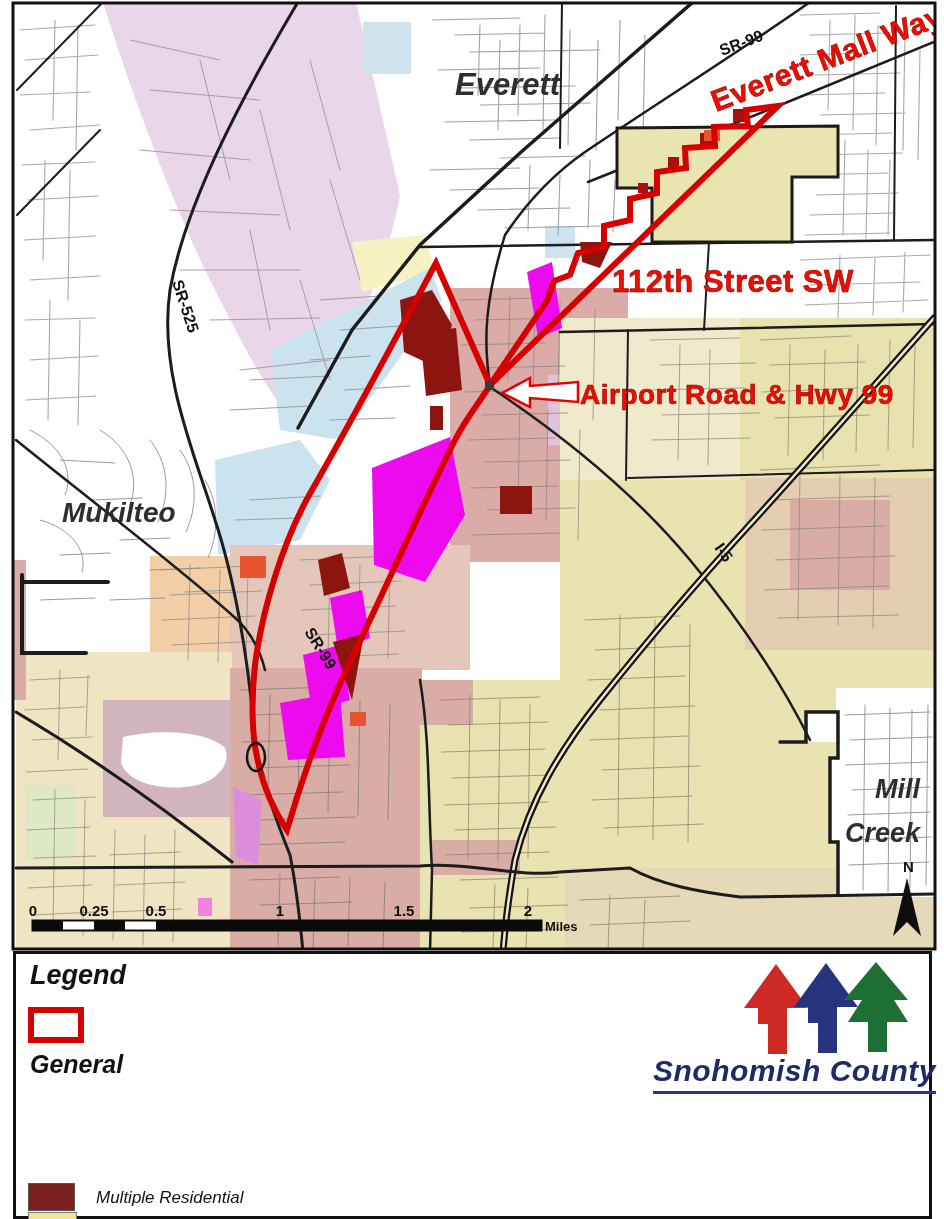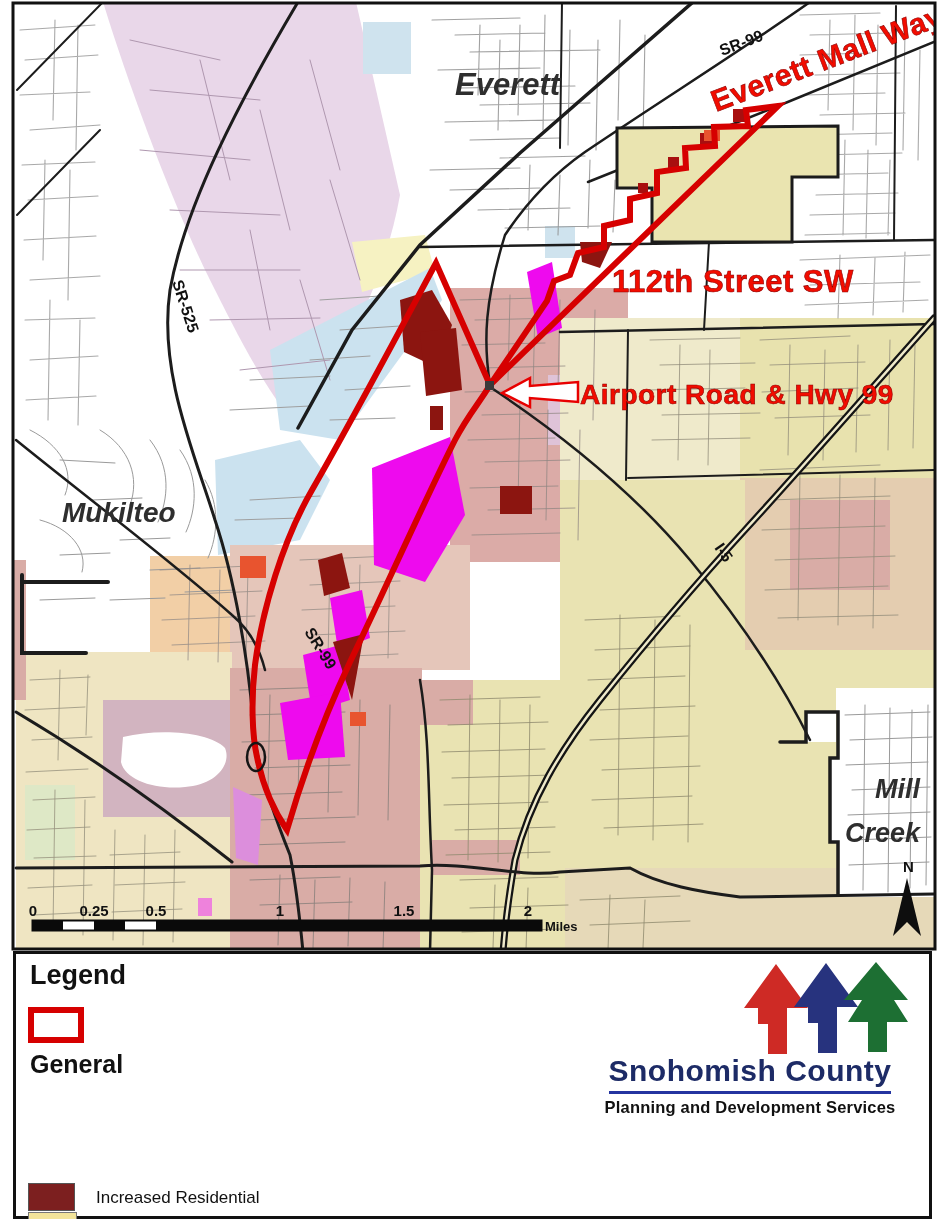--- a/index.html
+++ b/index.html
@@ -5,35 +5,35 @@
   html,body{margin:0;padding:0;background:#fff;width:944px;height:1219px;overflow:hidden;
     font-family:"Liberation Sans", sans-serif;}
   .page{position:relative;width:944px;height:1219px;background:#fff;}
   svg text{user-select:none;}
   .city-label{font-style:italic;font-weight:bold;fill:#2e2e2e;}
   .road-label{font-weight:bold;fill:#111;}
   .red-note{font-weight:900;fill:#f20c00;stroke:#8b0000;stroke-width:0.6;letter-spacing:0.5px;}
   .tick{font-size:15px;font-weight:bold;fill:#111;}
   
   .legend-panel{position:absolute;left:13px;top:951px;width:919px;height:268px;
-    border:3px solid #111;background:#fff;box-sizing:border-box;}
+    border:3px solid #111;background:#fff;box-sizing:border-box;font-style:italic;}
   .legend-title{position:absolute;left:14px;top:6px;font-size:27px;font-weight:bold;color:#111;}
   .area-swatch{position:absolute;left:12px;top:53px;width:44px;height:24px;
     border:6px solid #d60000;background:#fff;}
   .area-label{position:absolute;left:68px;top:60px;font-size:17px;color:#111;}
   .zoning-title{position:absolute;left:14px;top:96px;font-size:25px;font-weight:bold;color:#111;}
   .zrow{position:absolute;left:12px;width:600px;height:30px;}
   .zrow .sw{position:absolute;left:0;top:0;width:47px;height:28px;border:1px solid #555;box-sizing:border-box;}
   .zrow .lb{position:absolute;left:68px;top:5px;font-size:17px;color:#111;}
   .sw-cb{background:#e8542f;}
   .sw-gc{background:#ee0aee;}
   .sw-mr{background:#7c1f1f;}
   .sw-yellow{position:absolute;left:12px;top:258px;width:47px;height:8px;background:#f2e49a;border:1px solid #777;}
   .logo-arrows{position:absolute;left:724px;top:8px;}
-  .logo-text{position:absolute;left:548px;top:100px;width:372px;text-align:center;}
+  .logo-text{position:absolute;left:548px;top:100px;width:372px;text-align:right;}
   .logo-org{display:inline-block;font-size:30px;font-weight:bold;color:#1d2b66;
     border-bottom:3px solid #2434a0;padding-bottom:3px;letter-spacing:0.5px;}
   .logo-dept{margin-top:4px;font-size:16.5px;font-weight:bold;color:#111;letter-spacing:0.2px;}
 </style>
 </head>
 <body>
 
 <div class="page">
 
 <svg width="944" height="952" viewBox="0 0 944 952" style="position:absolute;left:0;top:0;">
@@ -199,34 +199,33 @@
 
 <div class="legend-panel">
   <div class="legend-title">Legend</div>
 
   <div class="area-swatch"></div>
 
   <div class="zoning-title">General</div>
 
   <div class="zrow" style="top:229px;">
     <div class="sw sw-mr"></div>
-    <div class="lb">Increased Residential</div>
+    <div class="lb">Multiple Residential</div>
   </div>
   <div class="sw-yellow"></div>
 
   <div class="logo-arrows">
     <svg width="190" height="95" viewBox="0 0 190 95">
       <path d="M36,2 L68,46 L47,46 L47,92 L28,92 L28,62 L18,62 L18,46 L4,46 Z" fill="#ce2a25"></path>
       <g transform="translate(50,-1)">
         <path d="M36,2 L68,46 L47,46 L47,92 L28,92 L28,62 L18,62 L18,46 L4,46 Z" fill="#27337e"></path>
       </g>
       <g transform="translate(100,-2)">
         <path d="M36,2 L68,40 L54,40 L68,62 L47,62 L47,92 L28,92 L28,62 L8,62 L22,40 L4,40 Z" fill="#1d6f33"></path>
       </g>
     </svg>
   </div>
   <div class="logo-text">
     <span class="logo-org">Snohomish County</span>
-    <div class="logo-dept">Planning and Development Services</div>
   </div>
 </div>
 
 </div>
 
 </body></html>

